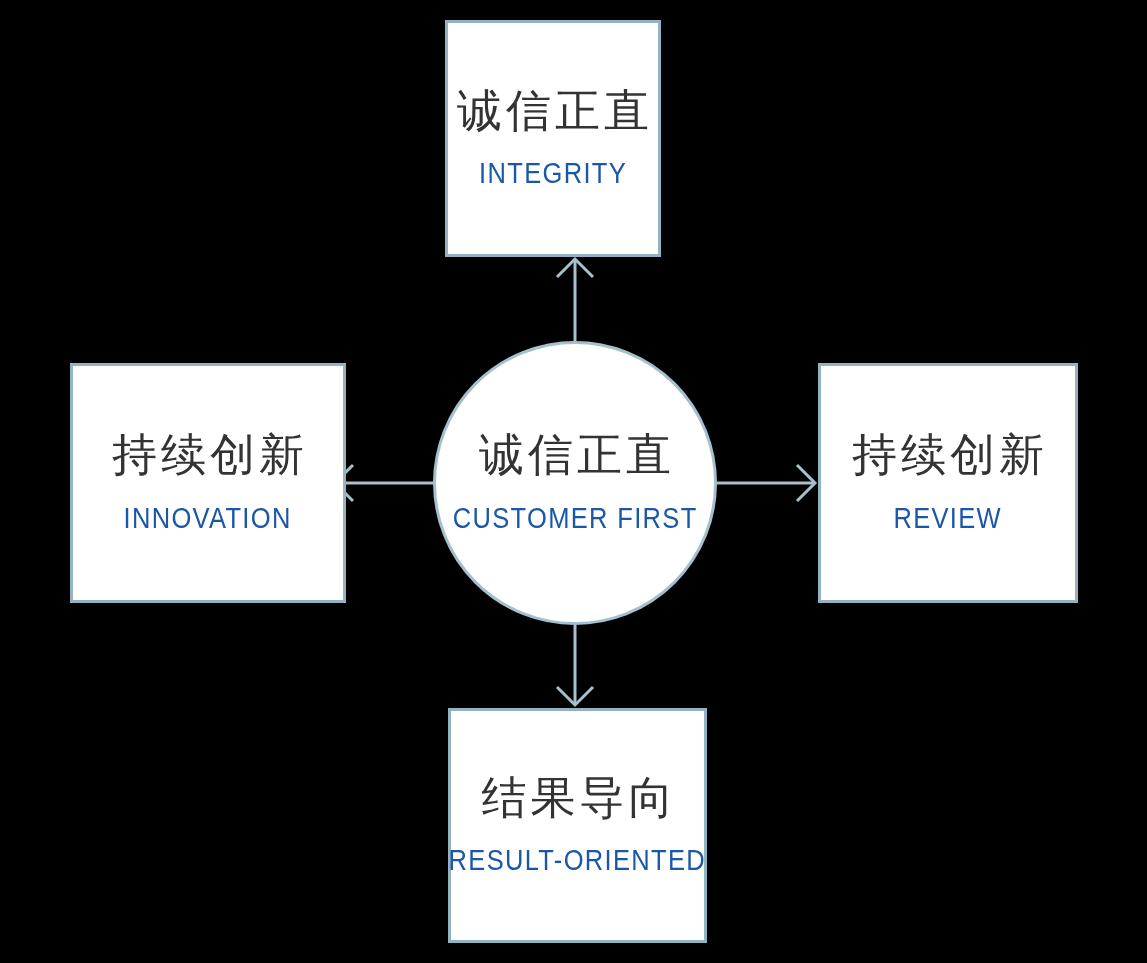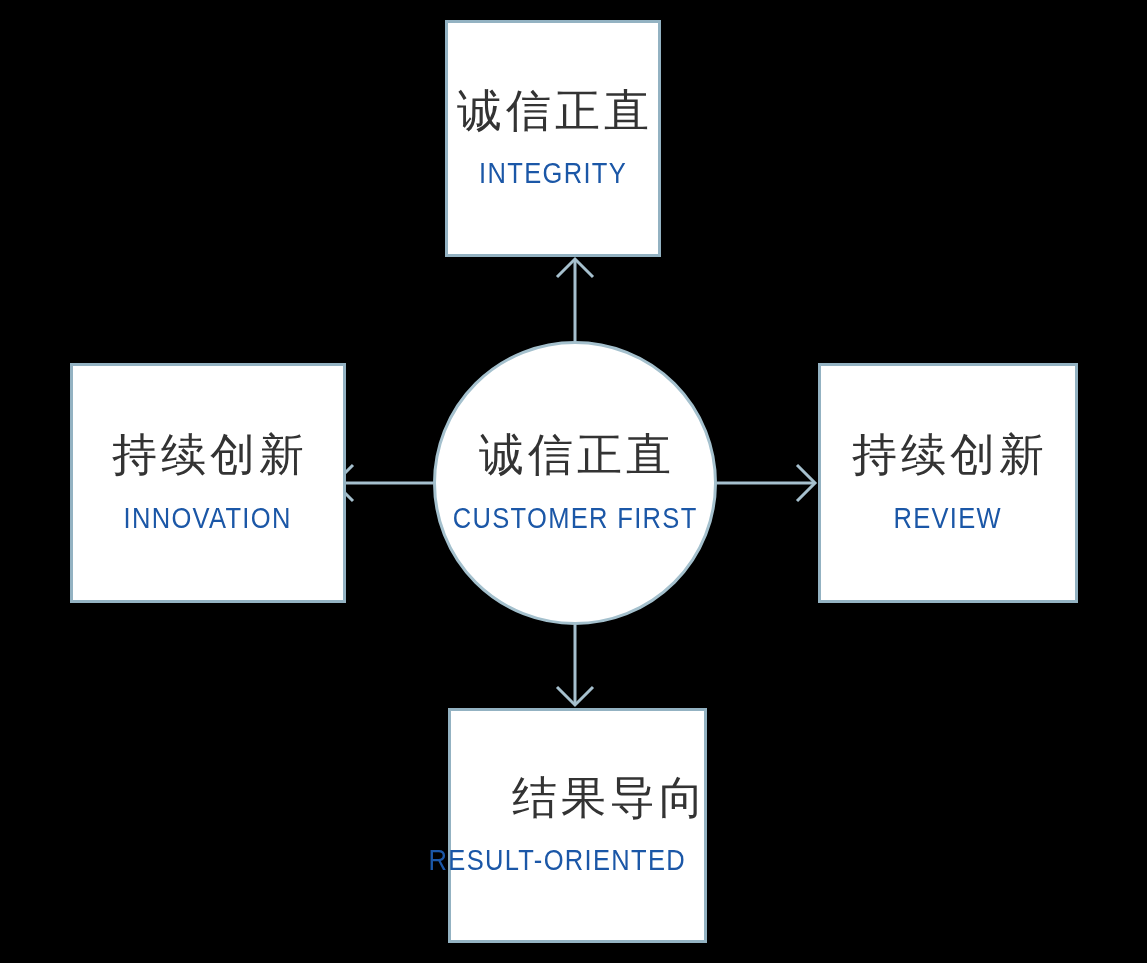--- a/index.html
+++ b/index.html
@@ -37,21 +37,21 @@
     align-items: center;
     justify-content: center;
     gap: 22px;
   }
   .box {
     border: 3px solid var(--box-border, #93b2c2);
   }
   .box.pos-top    { left: 445px; top: 20px;  width: 216px; height: 237px; }
   .box.pos-left   { left: 70px;  top: 363px; width: 276px; height: 240px; }
   .box.pos-right  { left: 818px; top: 363px; width: 260px; height: 240px; }
-  .box.pos-bottom { left: 448px; top: 708px; width: 259px; height: 235px; align-items: flex-end; }
+  .box.pos-bottom { left: 448px; top: 708px; width: 259px; height: 235px; }
   .circle {
     left: 433px;
     top: 341px;
     width: 284px;
     height: 284px;
     border: 3px solid var(--circle-border, #a4c0cd);
     border-radius: 50%;
   }
   .zh {
     font-family: "Liberation Serif", "DejaVu Serif", serif;

